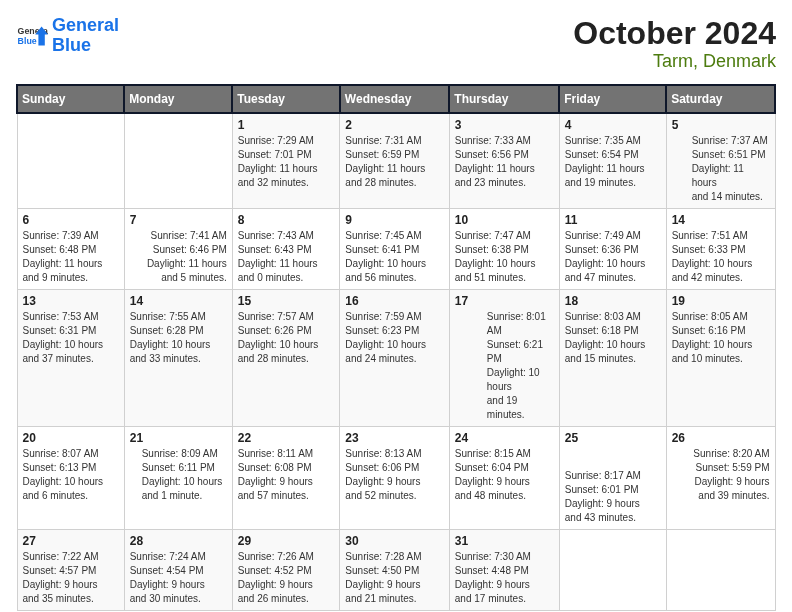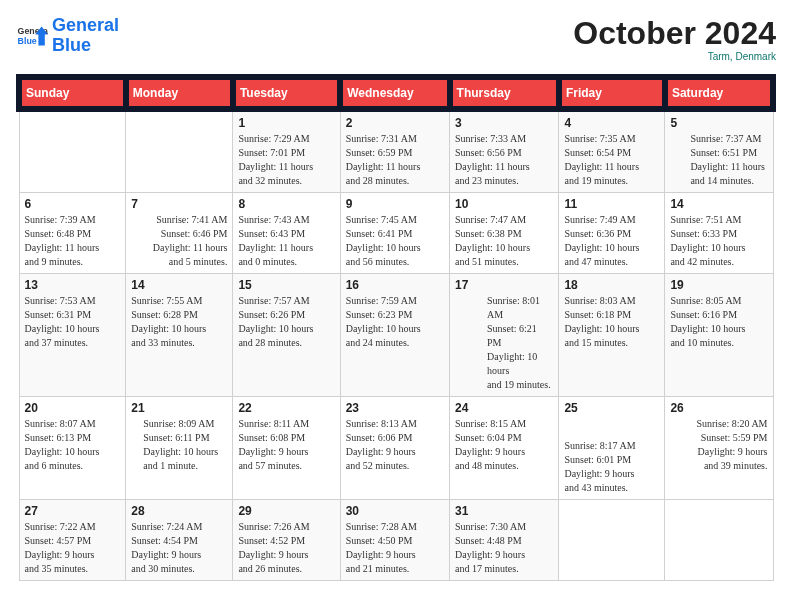--- a/index.html
+++ b/index.html
@@ -33,36 +33,36 @@
       height: 28px;
     }
     .title-block { text-align: right; margin-left: 15px; }
     .month-title {
       font-size: 32px;
       font-weight: bold;
       color: #222;
       line-height: 1.1;
     }
     .location {
-      font-size: 10px;
-      color: #0f766e;
+      font-size: 18px;
+      color: #4d7c0f;
     }
     table {
       width: 100%;
       border-collapse: collapse;
       font-size: 11px;
     }
     thead tr th {
-      background: #ef4444;
+      background: #737373;
       color: #fff;
       font-size: 12px;
       font-weight: bold;
       padding: 6px 4px;
       text-align: left;
-      border: 6px solid #0f172a;
+      border: 2px solid #0f172a;
     }
     tbody tr td {
       border: 1px solid #d0d0d0;
       vertical-align: top;
       padding: 4px 5px;
       height: 80px;
       width: 113px;
       background: #fff;
     }
     tbody tr:nth-child(odd) td { background: #f9f9f9; }
@@ -71,21 +71,20 @@
       font-weight: bold;
       font-size: 12px;
       color: #222;
       display: block;
       margin-bottom: 2px;
     }
     .day-info {
       font-size: 10px;
       color: #333;
       line-height: 1.4;
-      font-family: Liberation Serif, serif;
     }
     .empty-cell { background: #fff !important; }
   </style>
 </head>
 <body>
 
 <div class="header">
   <div class="logo">
     <svg class="logo-icon" viewBox="0 0 40 32">
       <rect x="0" y="0" width="40" height="32" rx="4" fill="#fff"></rect>

